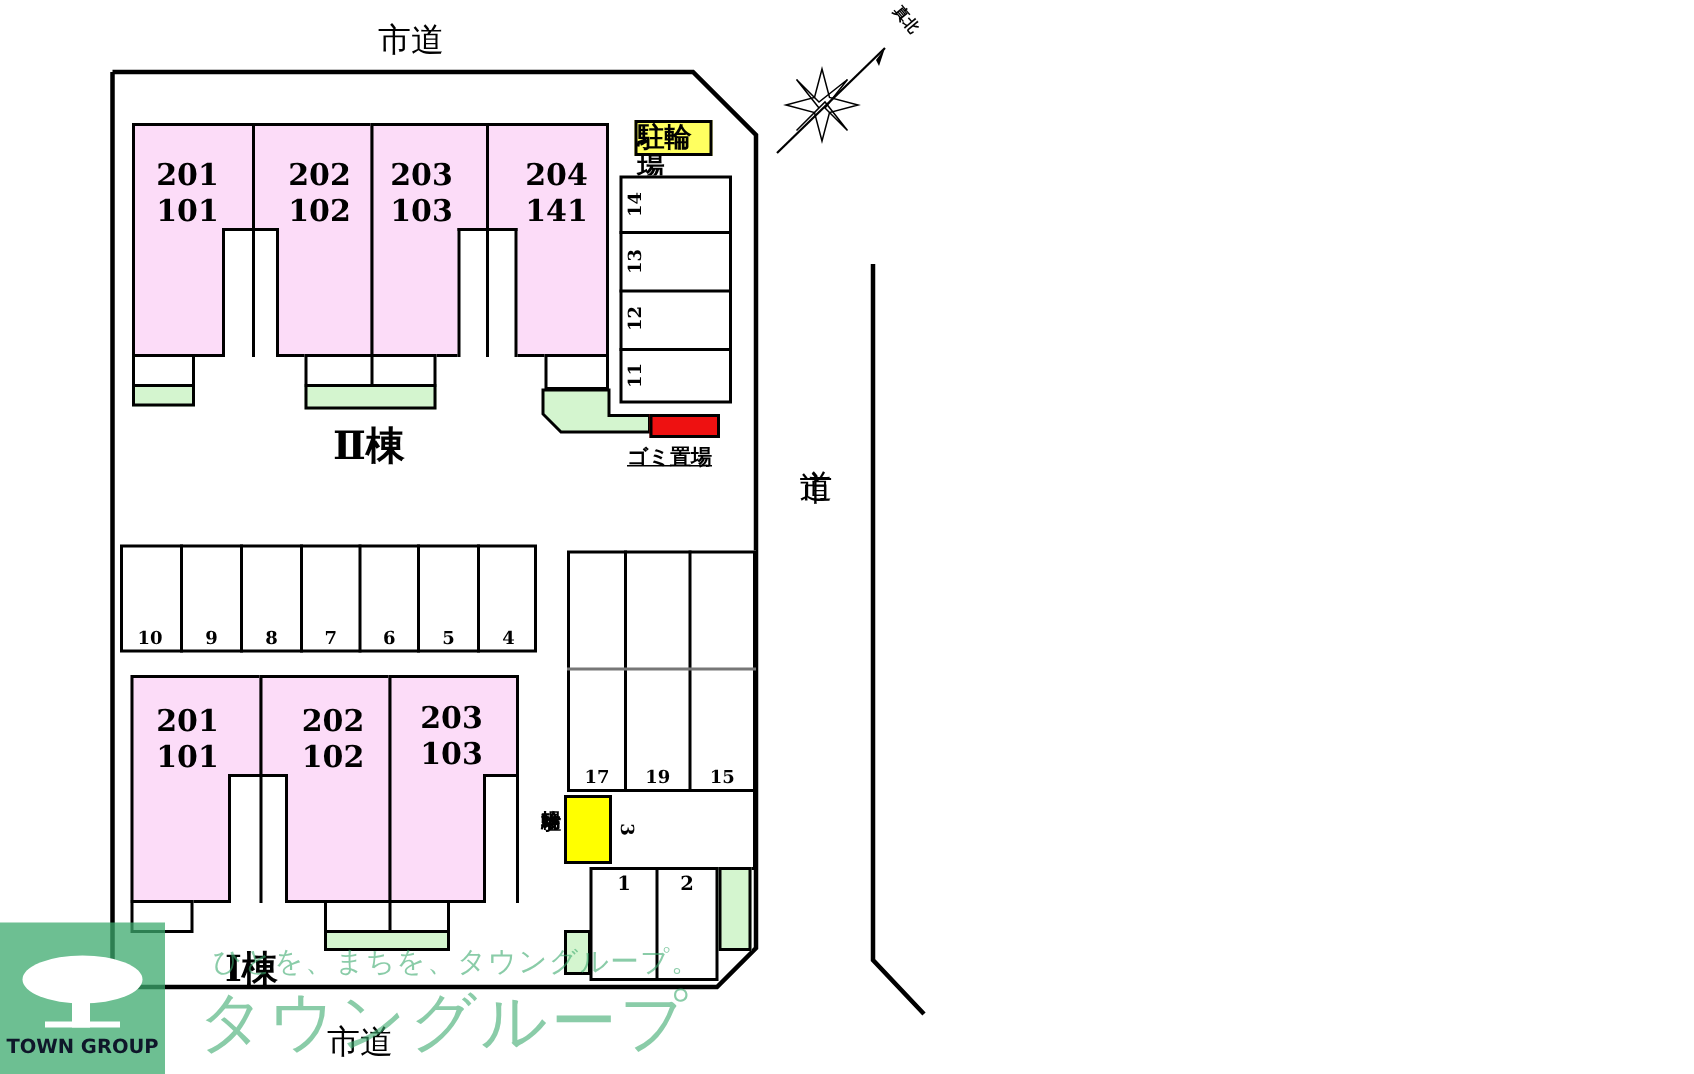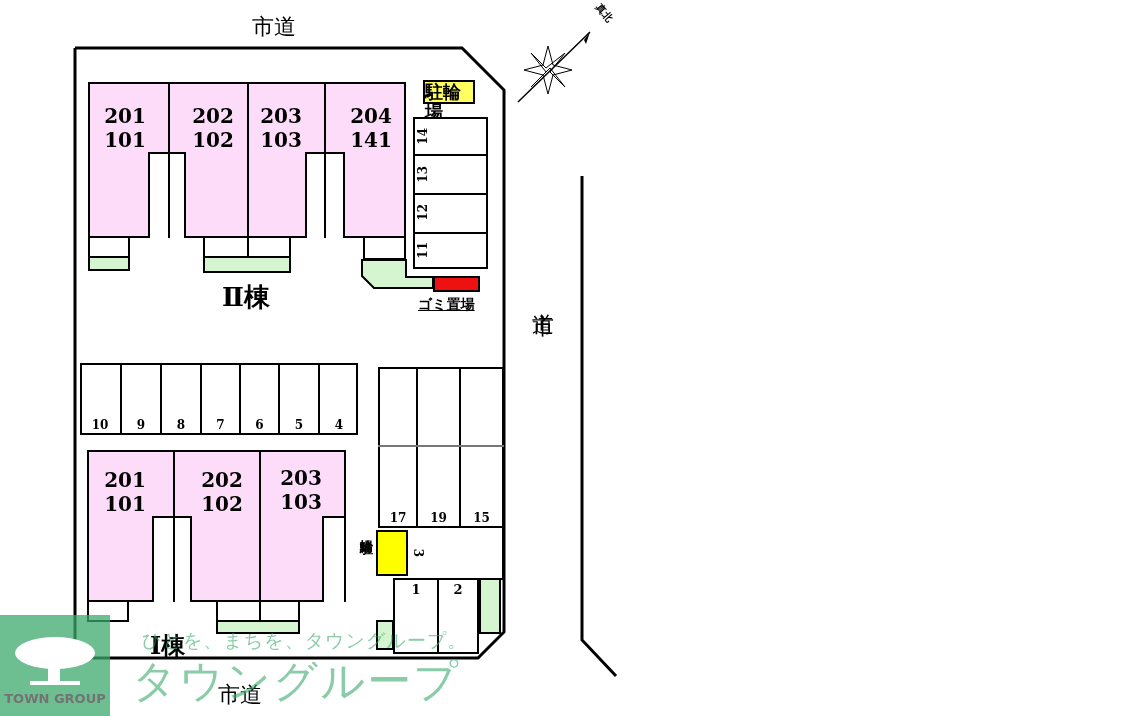--- a/index.html
+++ b/index.html
@@ -146,16 +146,16 @@
 <div class="abs" style="left:259px;top:600px;width:2px;height:22px;background:#000;"></div>
 <div class="abs green" style="left:216px;top:620px;width:84px;height:14px;"></div>
 <div class="abs" style="left:150px;top:630px;font-size:24px;font-weight:bold;">Ⅰ棟</div>
 
 <div class="abs" style="left:0;top:615px;width:110px;height:101px;background:rgba(60,170,110,0.75);">
   <svg width="110" height="70" style="position:absolute;left:0;top:8px;">
     <ellipse cx="55" cy="30" rx="40" ry="16" fill="#fff"></ellipse>
     <rect x="48" y="36" width="12" height="26" fill="#fff"></rect>
     <rect x="30" y="58" width="50" height="4" fill="#fff"></rect>
   </svg>
-  <div style="position:absolute;left:0;bottom:10px;width:110px;text-align:center;color:#737373;font-family:'DejaVu Sans',sans-serif;font-weight:bold;font-size:13px;">TOWN GROUP</div>
+  <div style="position:absolute;left:0;bottom:10px;width:110px;text-align:center;color:#0f172a;font-family:'DejaVu Sans',sans-serif;font-weight:bold;font-size:13px;">TOWN GROUP</div>
 </div>
 <div class="abs wm" style="left:142px;top:628px;font-size:19px;letter-spacing:1px;">ひとを、まちを、タウングループ。</div>
 <div class="abs wm" style="left:132px;top:652px;font-size:44px;font-weight:normal;letter-spacing:2px;">タウングループ</div>
 
 </body></html>

